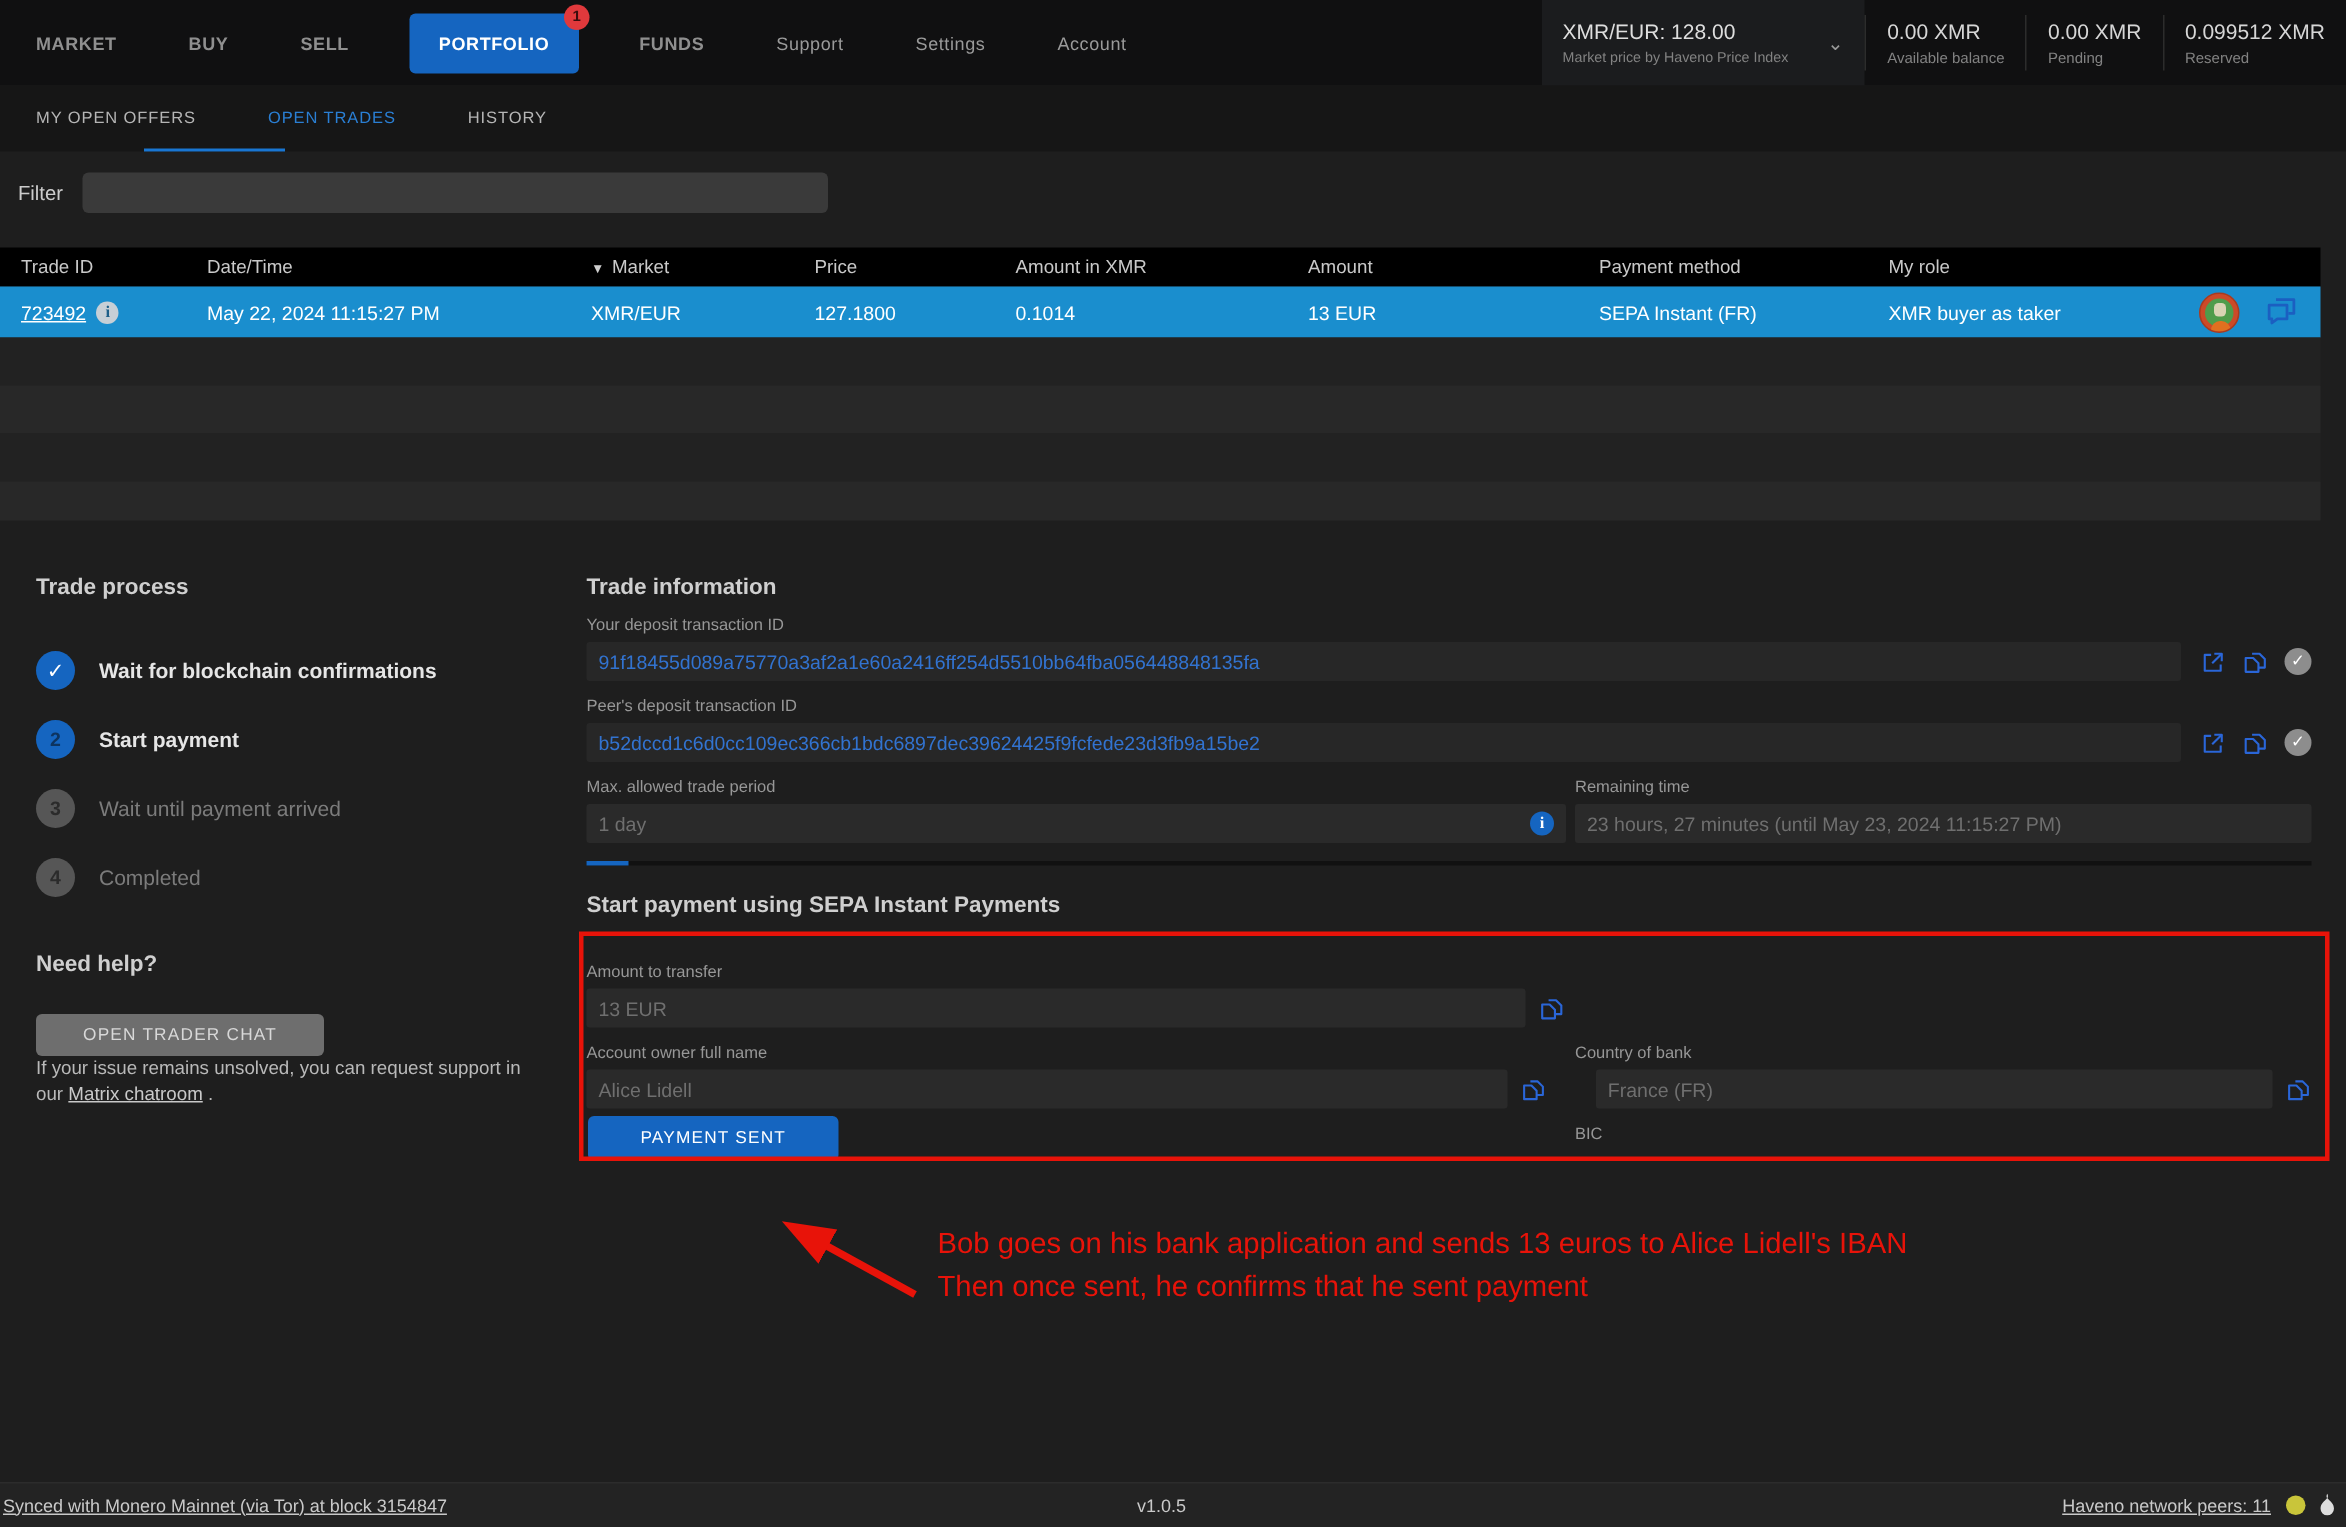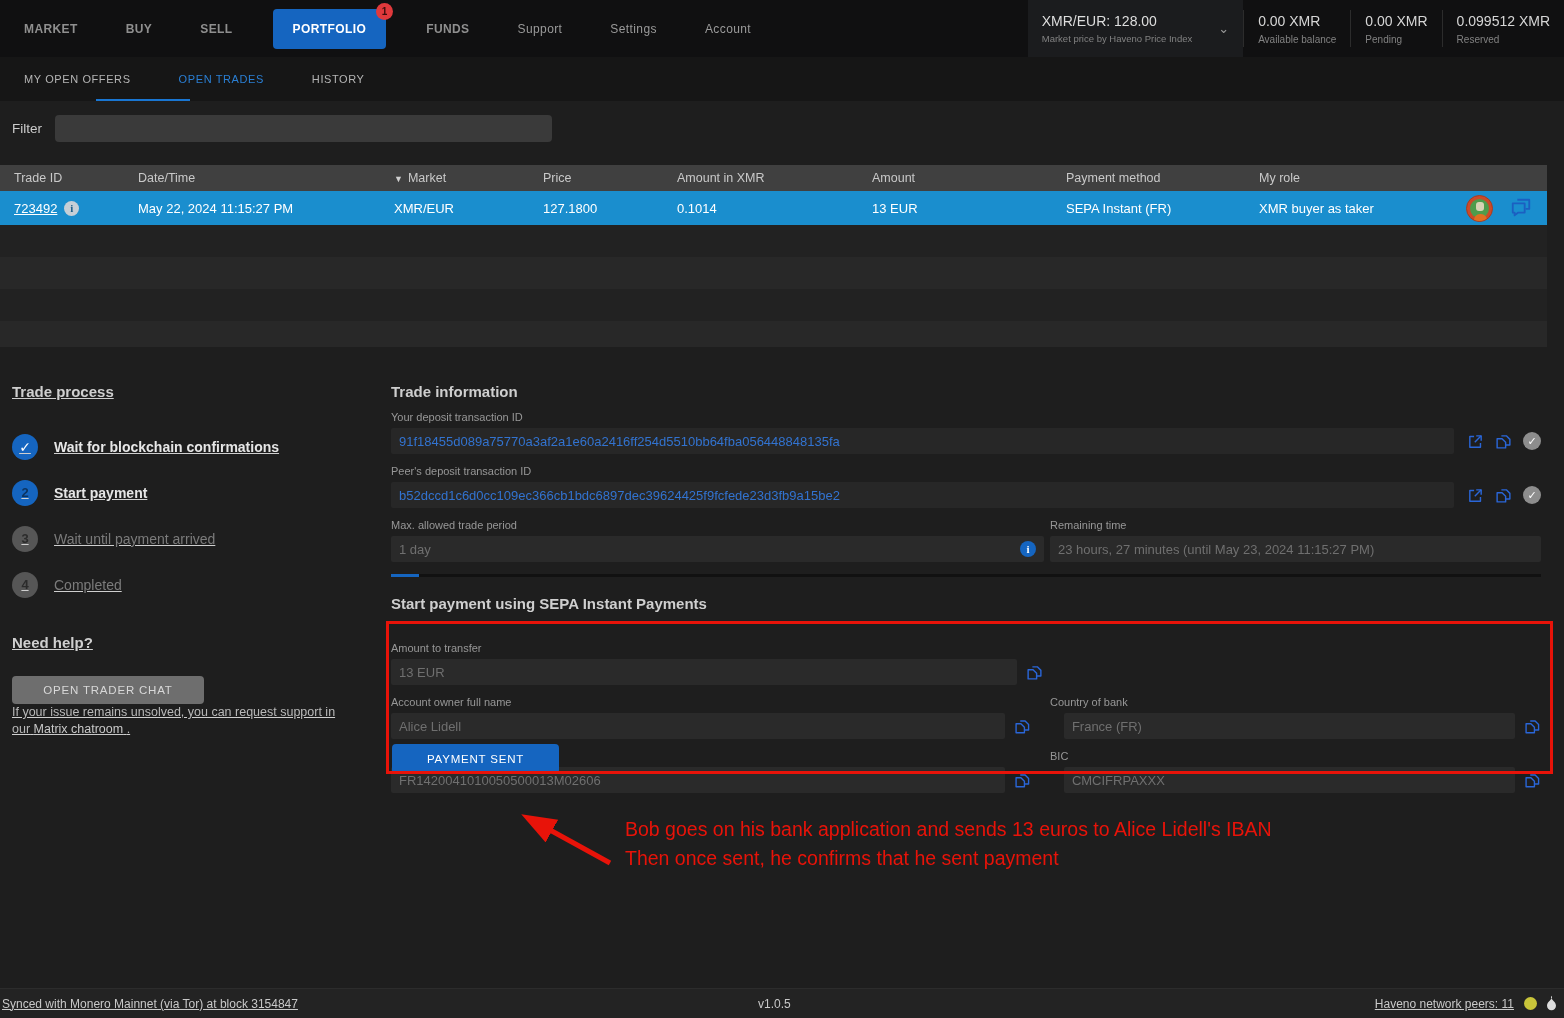--- a/index.html
+++ b/index.html
@@ -38,42 +38,42 @@
 
   
   .filter-row { position:absolute; left:12px; top:115px; display:flex; align-items:center; }
   .filter-label { font-size:13.5px; color:#cccccc; margin-right:13px; }
   .filter-input { width:497px; height:27px; background:#3a3a3a; border:none; border-radius:4px;
     color:#ddd; font-size:13px; padding:0 10px; outline:none; }
 
   
   .trades-table { position:absolute; left:0; top:165px; width:1547px; }
   .t-grid { display:grid; grid-template-columns:138px 256px 149px 134px 195px 194px 193px 1fr; align-items:center; }
-  .t-head { height:26px; background:#404040; color:#c9c9c9; font-size:12.5px; }
+  .t-head { height:26px; background:#000000; color:#c9c9c9; font-size:12.5px; }
   .t-head > div { padding-left:0; }
   .t-head .c0 { padding-left:14px; }
   .sort-ic { font-size:9px; margin-right:5px; color:#cfcfcf; }
   .t-row { height:34px; background:#1a8ece; color:#fff; font-size:13px; }
   .t-row .c0 { padding-left:14px; display:flex; align-items:center; }
   .trade-link { color:#fff; text-decoration:underline; cursor:pointer; }
   .row-info-ic { width:15px; height:15px; border-radius:50%; background:#c7cfd6; color:#1e5f88;
     font-size:11px; font-weight:700; text-align:center; line-height:15px; margin-left:7px;
     font-family:"Liberation Serif",serif; }
   .c-role { display:flex; align-items:center; }
   .role-label { flex:1; }
   .avatar { width:27px; height:27px; border-radius:50%; background:#cc4a28; position:relative;
     margin-right:16px; cursor:pointer; overflow:hidden; border:1px solid #a93b1f; }
   .avatar .av-green { position:absolute; left:3px; top:3px; width:19px; height:19px; border-radius:50%; background:#4f9c4b; }
   .avatar .av-face { position:absolute; left:9px; top:6px; width:8px; height:9px; border-radius:3px; background:#d9d3b4; }
   .avatar .av-body { position:absolute; left:7px; bottom:0; width:13px; height:7px; border-radius:6px 6px 0 0; background:#e07020; }
   .chat-ic { width:24px; height:22px; color:#1b5fc1; cursor:pointer; margin-right:14px; }
   .stripe { width:1547px; }
 
   
-  .left-panel { position:absolute; left:12px; top:383px; width:362px;text-decoration:underline; }
+  .left-panel { position:absolute; left:24px; top:383px; width:362px; }
   .panel-title { font-size:15px; font-weight:700; color:#cfcfcf; }
   .steps { margin-top:24px; }
   .step { display:flex; align-items:center; height:46px; }
   .step-circle { width:26px; height:26px; border-radius:50%; flex:0 0 26px; text-align:center;
     line-height:26px; font-size:13px; font-weight:700; margin-right:16px; }
   .step.done .step-circle, .step.active .step-circle { background:#1565c0; color:#0d3460; }
   .step.done .step-circle { color:#fff; font-size:14px; }
   .step.pending .step-circle { background:#565656; color:#2b2b2b; }
   .step-label { font-size:14px; color:#e6e6e6; font-weight:600; }
   .step.pending .step-label { color:#7b7b7b; font-weight:400; }
@@ -366,34 +366,20 @@
         </div>
       <svg class="ic16 copy-slot">
           <use href="#i-copy"></use>
         </svg>
     </div>
 
     <div class="labels-row">
       <div class="fld-label lab-left">IBAN</div>
       <div class="fld-label">BIC</div>
     </div>
-    <div class="pay-row">
-      <div class="ro-field grp-left">
-          <span>FR1420041010050500013M02606</span>
-        </div>
-      <svg class="ic16 copy-slot">
-          <use href="#i-copy"></use>
-        </svg>
-      <div class="ro-field grp-right">
-          <span>CMCIFRPAXXX</span>
-        </div>
-      <svg class="ic16 copy-slot">
-          <use href="#i-copy"></use>
-        </svg>
-    </div>
   </div>
 
   <button class="pay-btn">PAYMENT SENT</button>
 
   <div class="anno-box"></div>
   <svg class="anno-arrow" width="115" height="70">
     <defs>
       <marker id="arrowhead" markerWidth="7" markerHeight="7" refX="5" refY="2.6" orient="auto">
         <polygon points="0 0, 7 2.6, 0 5.2" fill="#e81309"></polygon>
       </marker>

